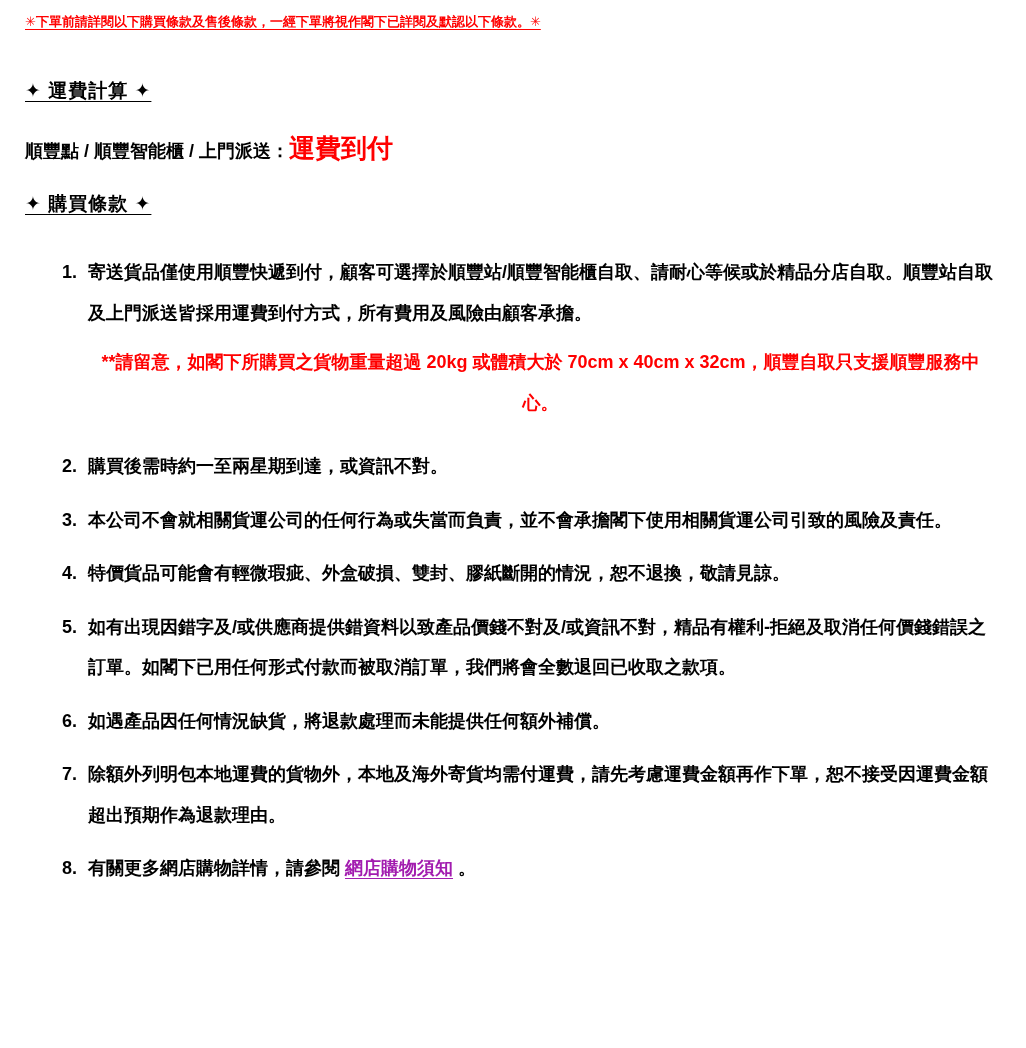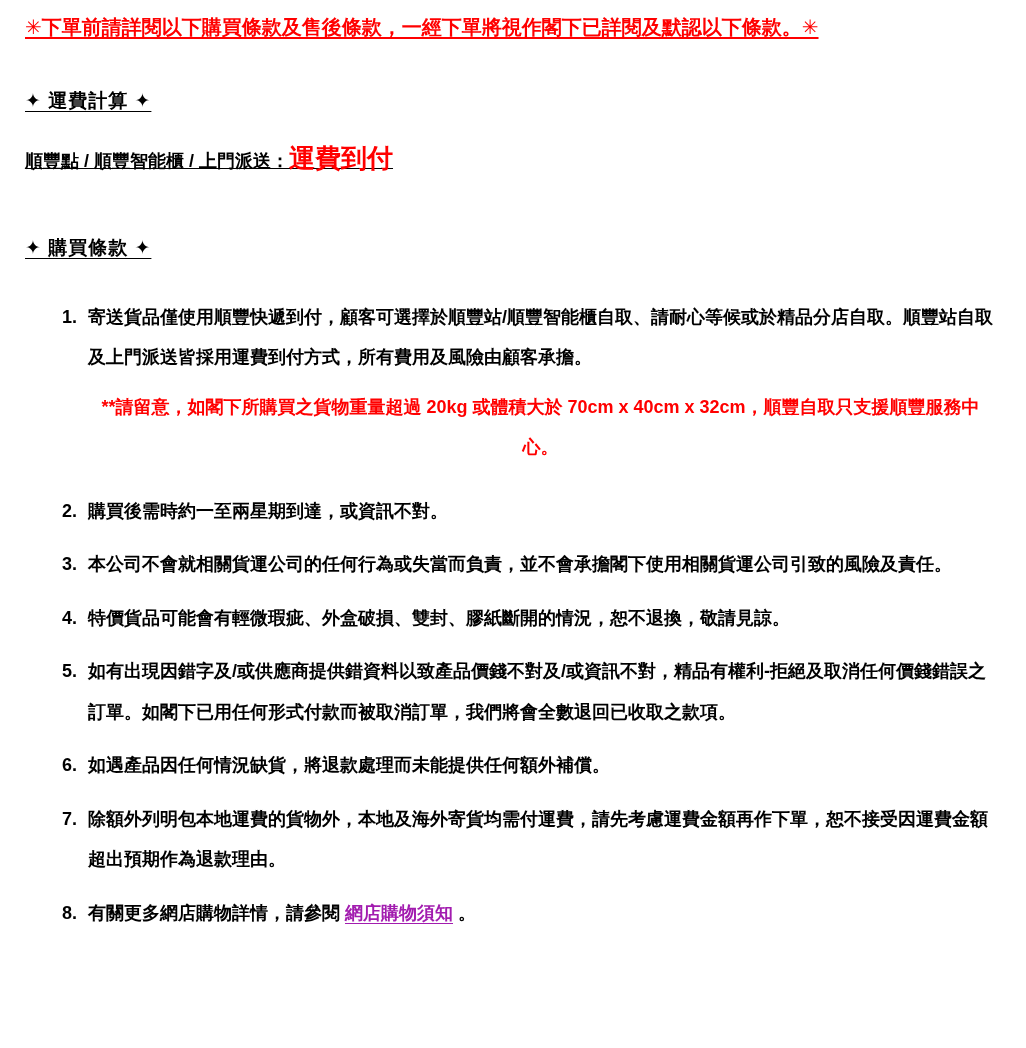--- a/index.html
+++ b/index.html
@@ -17,43 +17,42 @@
   .page {
     box-sizing: border-box;
     width: 1026px;
     min-height: 1048px;
     padding: 13px 28px 30px 25px;
   }
   
   .notice {
     margin: 0;
     color: #ff0000;
-    font-size: 20px;
+    font-size: 13px;
     line-height: 1.45;
     text-decoration: underline;
     text-underline-offset: 3px;
   }
   
   .section-heading {
     margin: 47px 0 0 0;
     font-size: 19px;
     line-height: 1.3;
     text-decoration: underline;
     text-underline-offset: 4px;
     letter-spacing: 1px;
   }
   .section-heading.second {
-    margin-top: 62px;
+    margin-top: 28px;
   }
   
   .ship-line {
     margin: 29px 0 12px 0;
     font-size: 18px;
     line-height: 1.2;
-    text-decoration: underline;
   }
   .cod-value {
     color: #ff0000;
     font-size: 26px;
   }
   .ship-line2 {
     margin: 21px 0 0 0;
     font-size: 18px;
     line-height: 1.2;
   }

